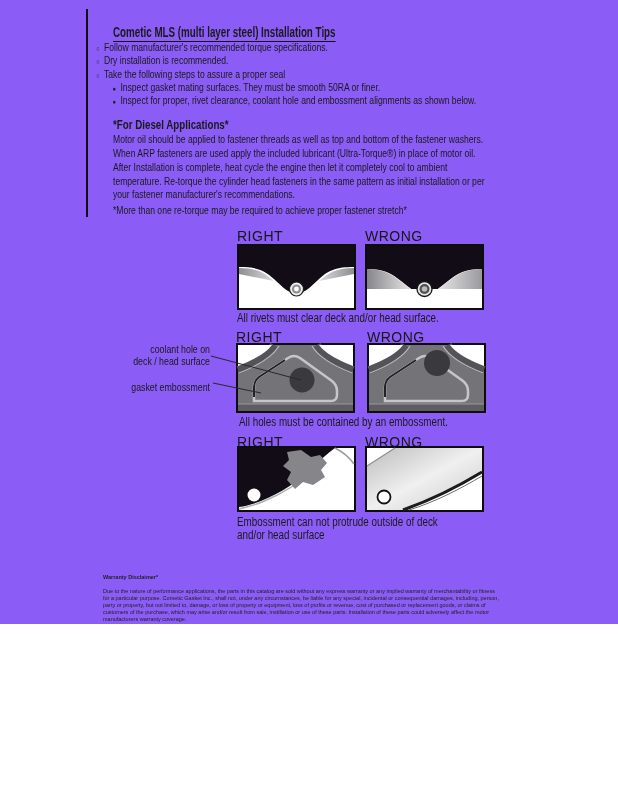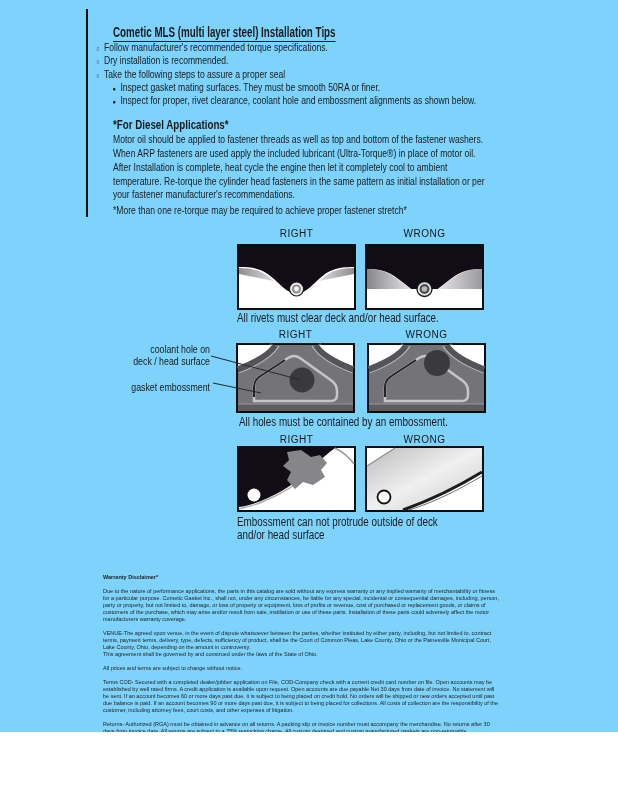--- a/index.html
+++ b/index.html
@@ -1,32 +1,32 @@
 <!DOCTYPE html>
 <html><head>
 <meta charset="utf-8">
 <style>
   html,body{margin:0;padding:0;background:#fff;}
-  #page{position:relative;width:618px;height:732px;background:#7dd3fc;overflow:hidden;
+  #page{position:relative;width:618px;height:624px;background:#8b5cf6;overflow:hidden;
         font-family:"Liberation Sans", sans-serif;color:#1a1a1a;}
   .abs{position:absolute;}
   .c78{transform:scaleX(.78);transform-origin:0 0;}
   .c82{transform:scaleX(.82);transform-origin:0 0;}
   .cR{transform:scaleX(.8);transform-origin:100% 0;}
   #rule{left:86px;top:9px;width:2px;height:208px;background:#101010;}
   #title{left:113px;top:24px;font-size:14px;font-weight:bold;white-space:nowrap;
          border-bottom:1.5px solid #111;padding-bottom:1px;transform:scaleX(.7);transform-origin:0 0;}
   #tips{left:97px;top:41px;width:520px;font-size:11px;line-height:13.3px;}
   .bullet{padding-left:9px;position:relative;white-space:nowrap;}
   .bullet::before{content:"○";position:absolute;left:-1px;top:1px;font-size:7px;}
   .subbullet{margin-left:21px;padding-left:9px;position:relative;white-space:nowrap;}
   .subbullet::before{content:"●";position:absolute;left:-1px;top:1px;font-size:7px;}
   .h2{font-size:13px;font-weight:bold;white-space:nowrap;transform:scaleX(.75);transform-origin:0 0;}
   .para{font-size:11px;line-height:13.5px;}
-  .dlabel{font-size:10px;letter-spacing:.5px;text-align:center;color:#161616;}
+  .dlabel{font-size:14px;letter-spacing:.5px;color:#161616;}
   .cap{font-size:12px;line-height:12.5px;white-space:pre-line;}
   .panel{display:block;}
   .ptr-label{font-size:11px;line-height:11.5px;text-align:right;white-space:pre-line;}
   #legal{left:103px;top:574px;width:398px;font-size:5.5px;line-height:7px;color:#222;}
   #legal .lh{font-weight:bold;margin:0 0 7px 0;}
   #legal p{margin:0 0 7px 0;white-space:pre-line;}
   #footer-code{left:386px;top:761px;font-size:16px;letter-spacing:.3px;color:#2a2222;}
 </style>
 </head>
 <body>

